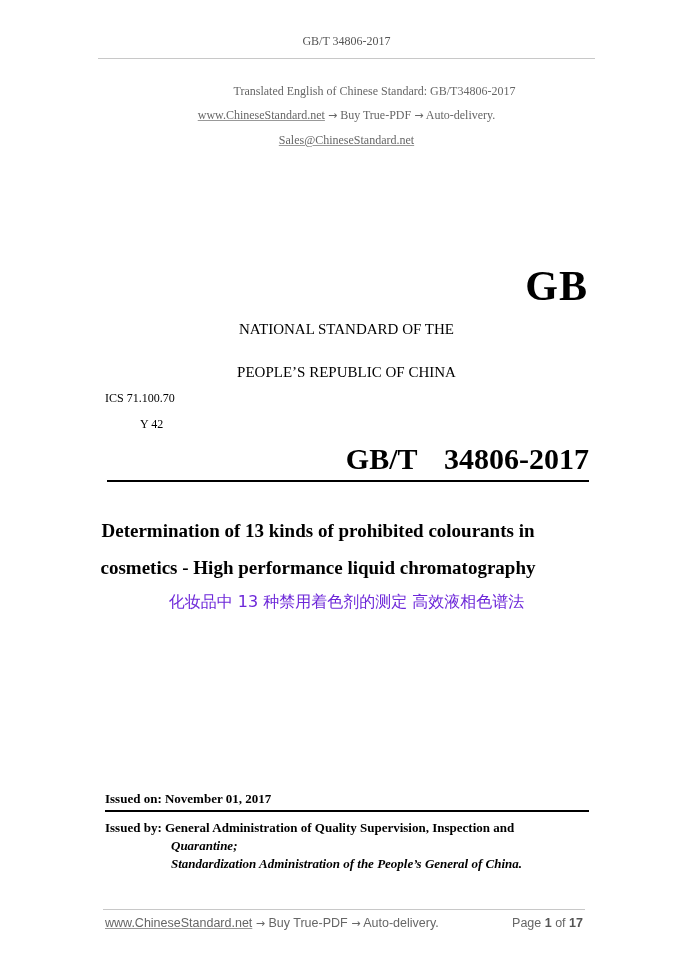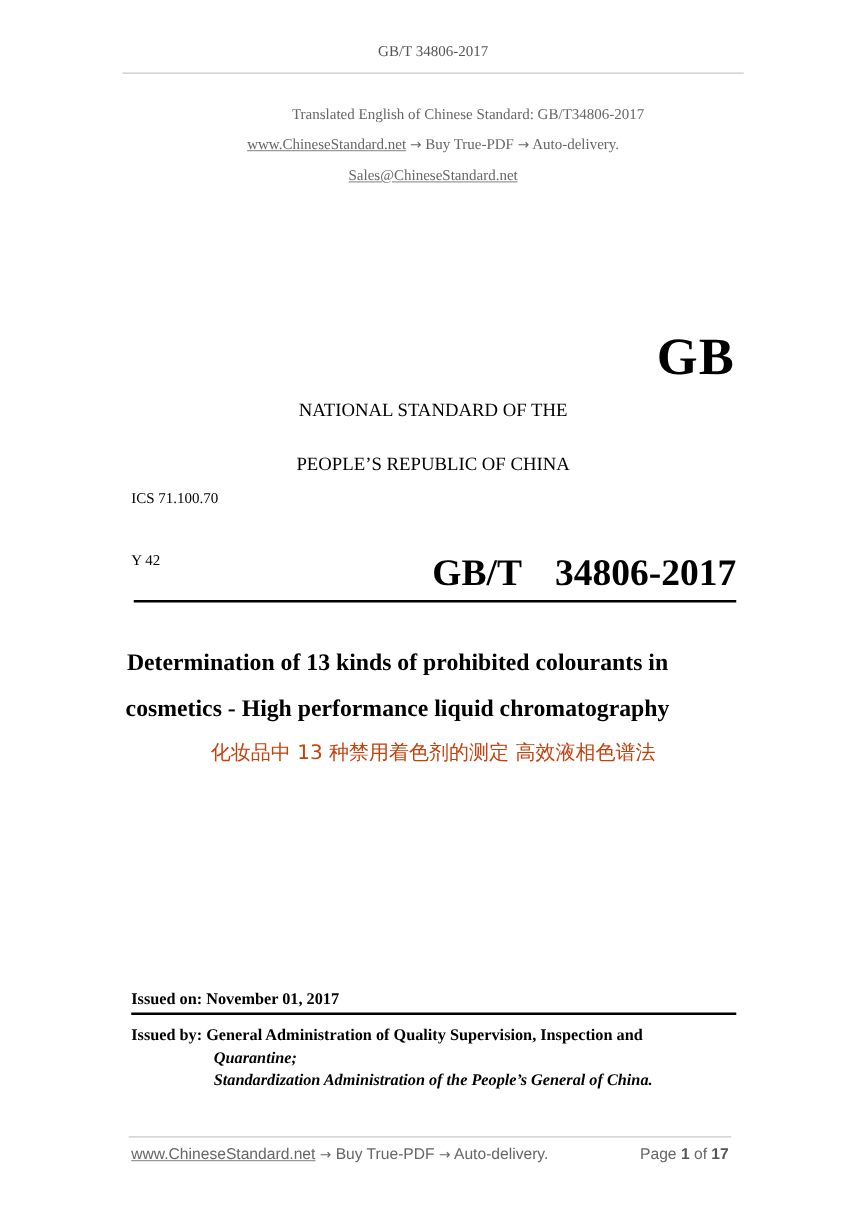--- a/index.html
+++ b/index.html
@@ -10,21 +10,21 @@
   .hdr-rule { left: 98px; width: 497px; top: 58px; height: 1px; background: #c8c8c8; }
   .promo { left: 0; width: 693px; text-align: center; font-size: 12px; color: #666; }
   .promo a, .promo .lnk { color: #666; text-decoration: underline; text-decoration-color: #999; }
   .arrow { font-family: "DejaVu Sans", sans-serif; font-size: 11px; }
   .gb-big { right: 105px; top: 262px; font-size: 42px; font-weight: bold; letter-spacing: 1px; }
   .national { left: 0; width: 693px; text-align: center; font-size: 15px; }
   .cls { left: 105px; font-size: 12px; }
   .stdno { right: 104px; top: 442px; font-size: 30px; font-weight: bold; word-spacing: 6px; }
   .thick-rule { left: 107px; width: 482px; top: 480px; height: 2px; background: #000; }
   .title-en { left: 0; width: 636px; text-align: center; font-size: 19px; font-weight: bold; }
-  .title-cn { left: 0; width: 693px; text-align: center; font-size: 16px; font-family: "DejaVu Sans", sans-serif; color: #c2410c; }
+  .title-cn { left: 0; width: 693px; text-align: center; font-size: 16px; font-family: "DejaVu Sans", sans-serif; color: #6d28d9; }
   .dates { left: 105px; width: 484px; top: 791px; font-size: 13px; font-weight: bold; display: flex; justify-content: space-between; gap: 17px; }
   .dates-rule { left: 105px; width: 484px; top: 810px; height: 2px; background: #000; }
   .issued-by { left: 105px; top: 819px; font-size: 13px; font-weight: bold; line-height: 18px; }
   .issued-by .indent { padding-left: 66px; font-style: italic; }
   .ftr-rule { left: 103px; width: 482px; top: 909px; height: 1px; background: #c8c8c8; }
   .ftr { left: 105px; width: 478px; top: 916px; font-family: "Liberation Sans", "DejaVu Sans", sans-serif; font-size: 12.5px; color: #666; display: flex; justify-content: space-between; }
   .ftr .lnk { color: #666; text-decoration: underline; text-decoration-color: #999; }
   .ftr b { color: #555; }
 </style>
 </head>
@@ -42,21 +42,21 @@
   <span>Auto-delivery.</span>
 </div>
 <div class="abs promo" style="top:133px;">
   <span class="lnk">Sales@ChineseStandard.net</span>
 </div>
 
 <div class="abs gb-big">GB</div>
 <div class="abs national" style="top:321px;">NATIONAL STANDARD OF THE</div>
 <div class="abs national" style="top:364px;">PEOPLE’S REPUBLIC OF CHINA</div>
 <div class="abs cls" style="top:391px;">ICS 71.100.70</div>
-<div class="abs cls" style="top:441px;">Y 42</div>
+<div class="abs cls" style="top:417px;margin-left:35px;">Y 42</div>
 <div class="abs stdno" style="white-space:pre;">GB/T  34806-2017</div>
 <div class="abs thick-rule"></div>
 
 <div class="abs title-en" style="top:520px;">Determination of 13 kinds of prohibited colourants in</div>
 <div class="abs title-en" style="top:557px;">cosmetics - High performance liquid chromatography</div>
 <div class="abs title-cn" style="top:592px;">化妆品中 13 种禁用着色剂的测定  高效液相色谱法</div>
 
 <div class="abs dates">
   <span>Issued on: November 01, 2017</span>
 </div>

